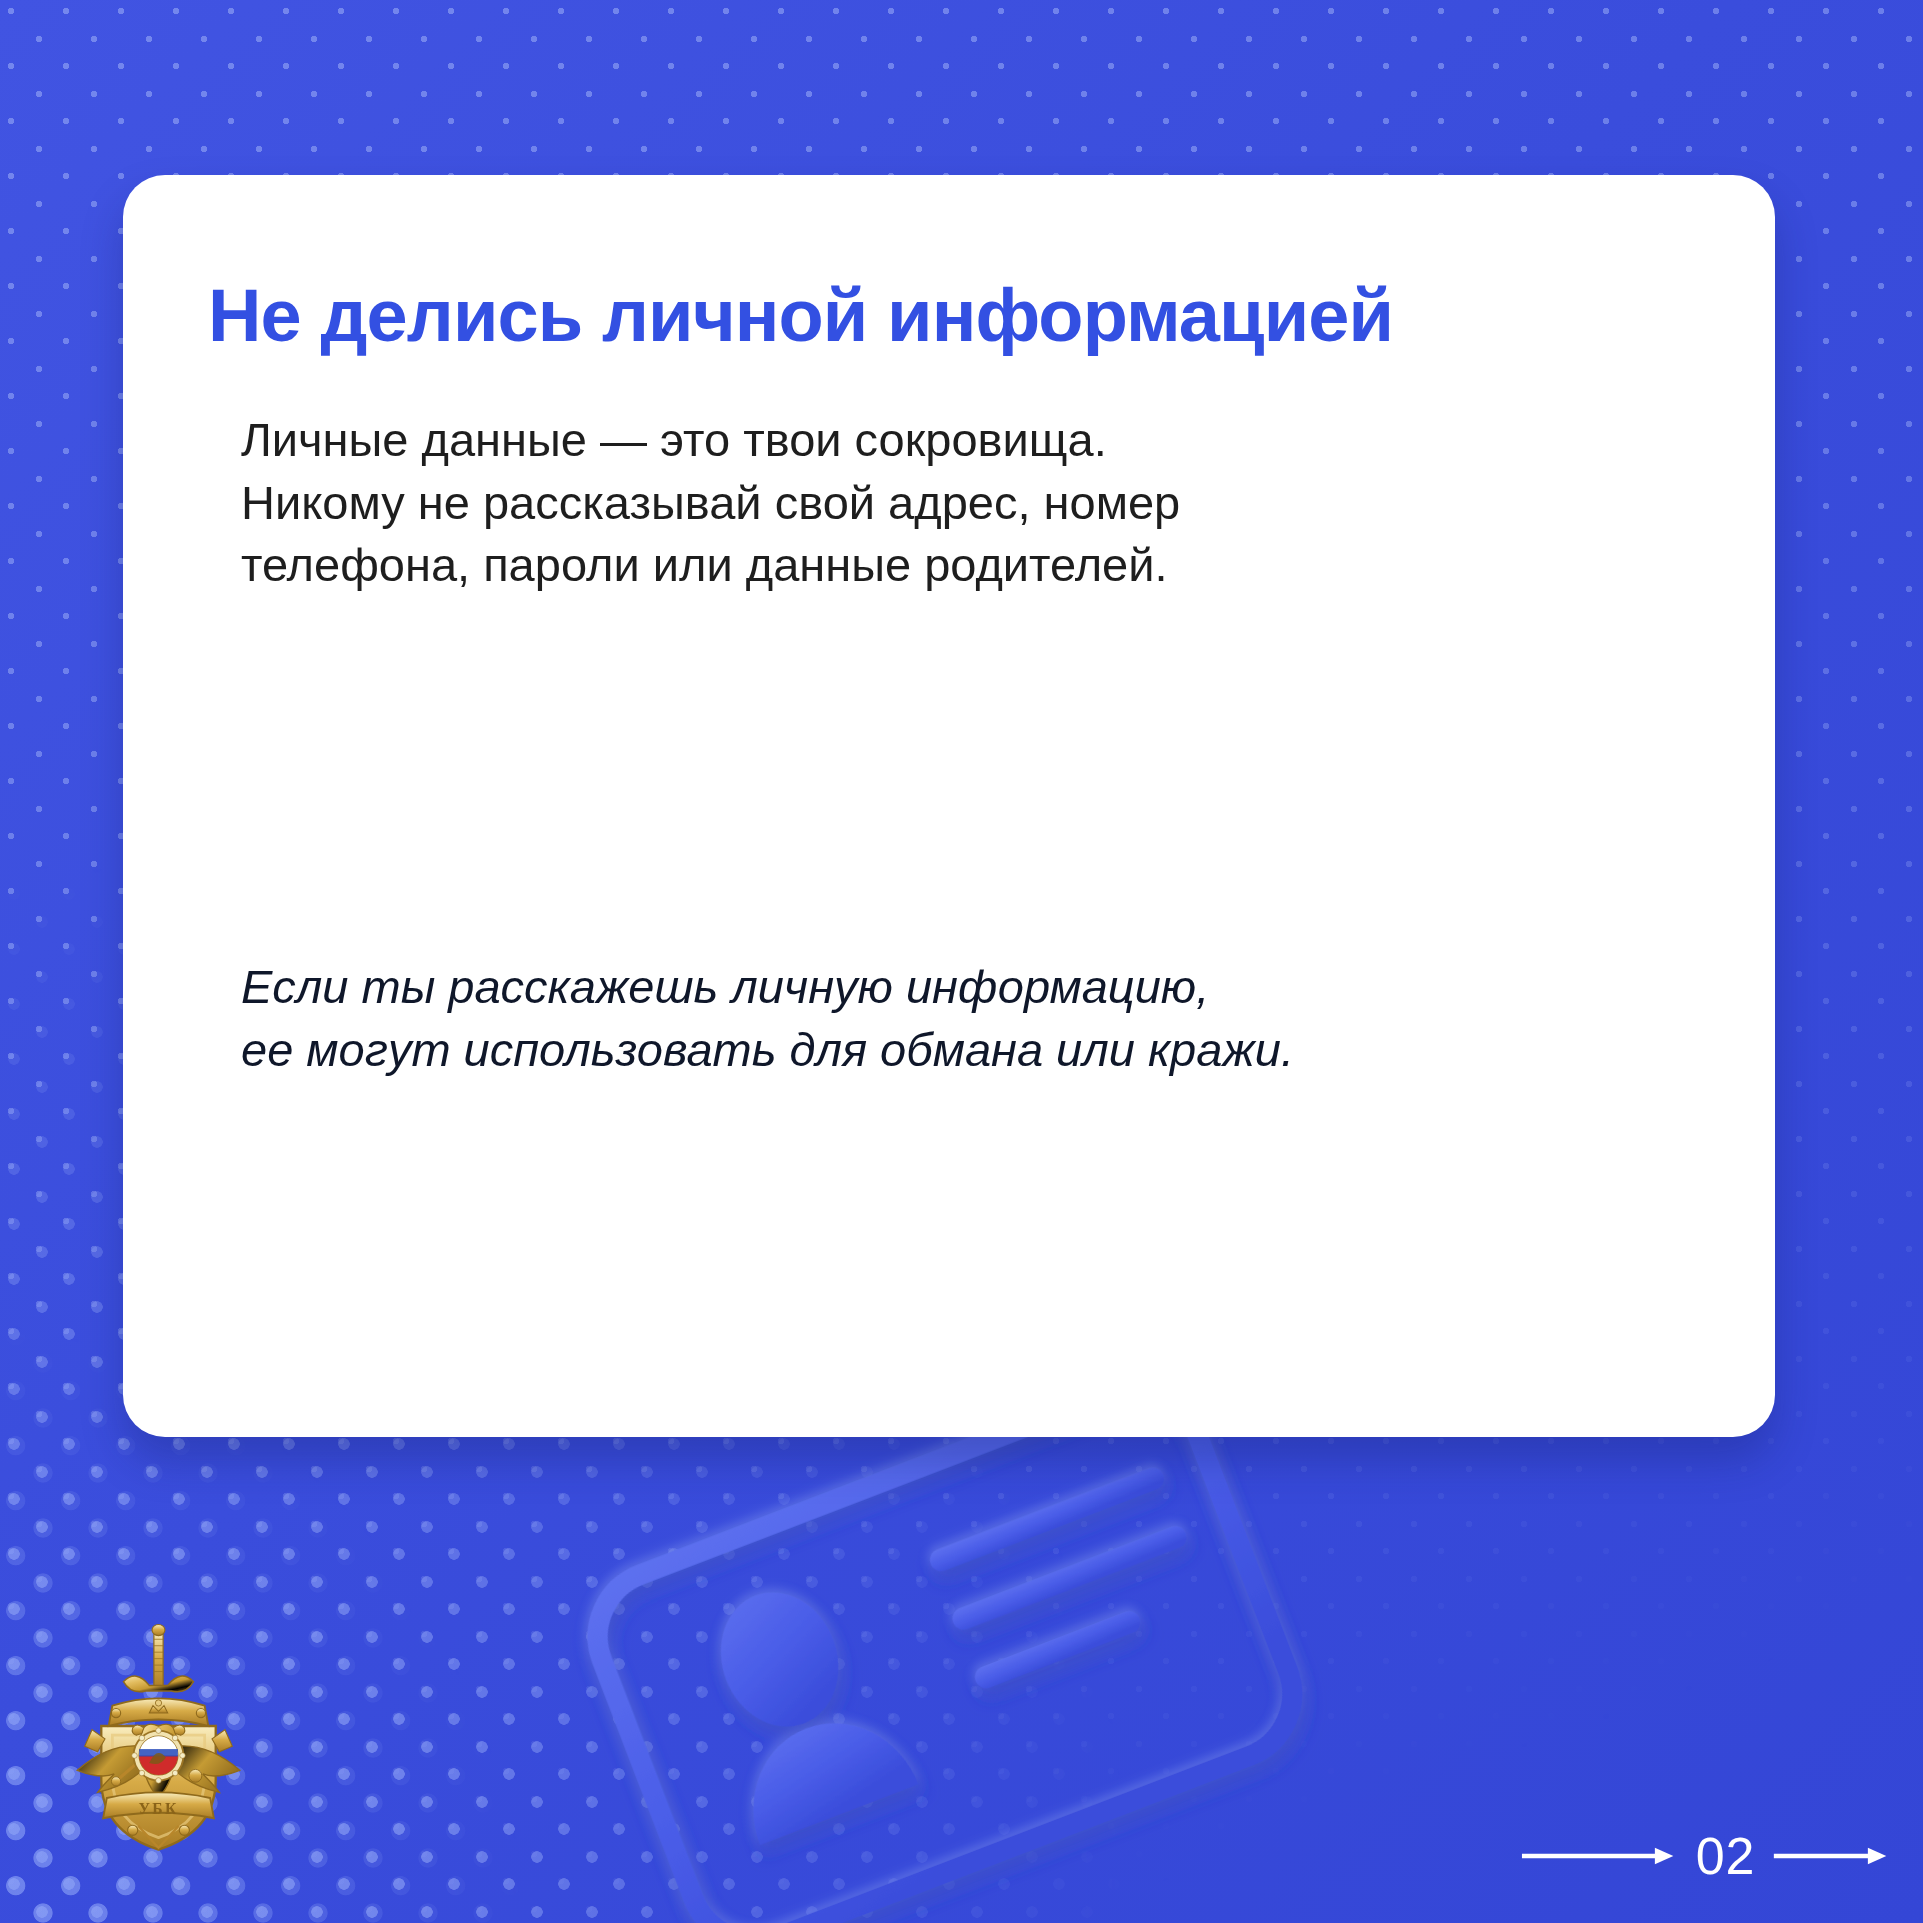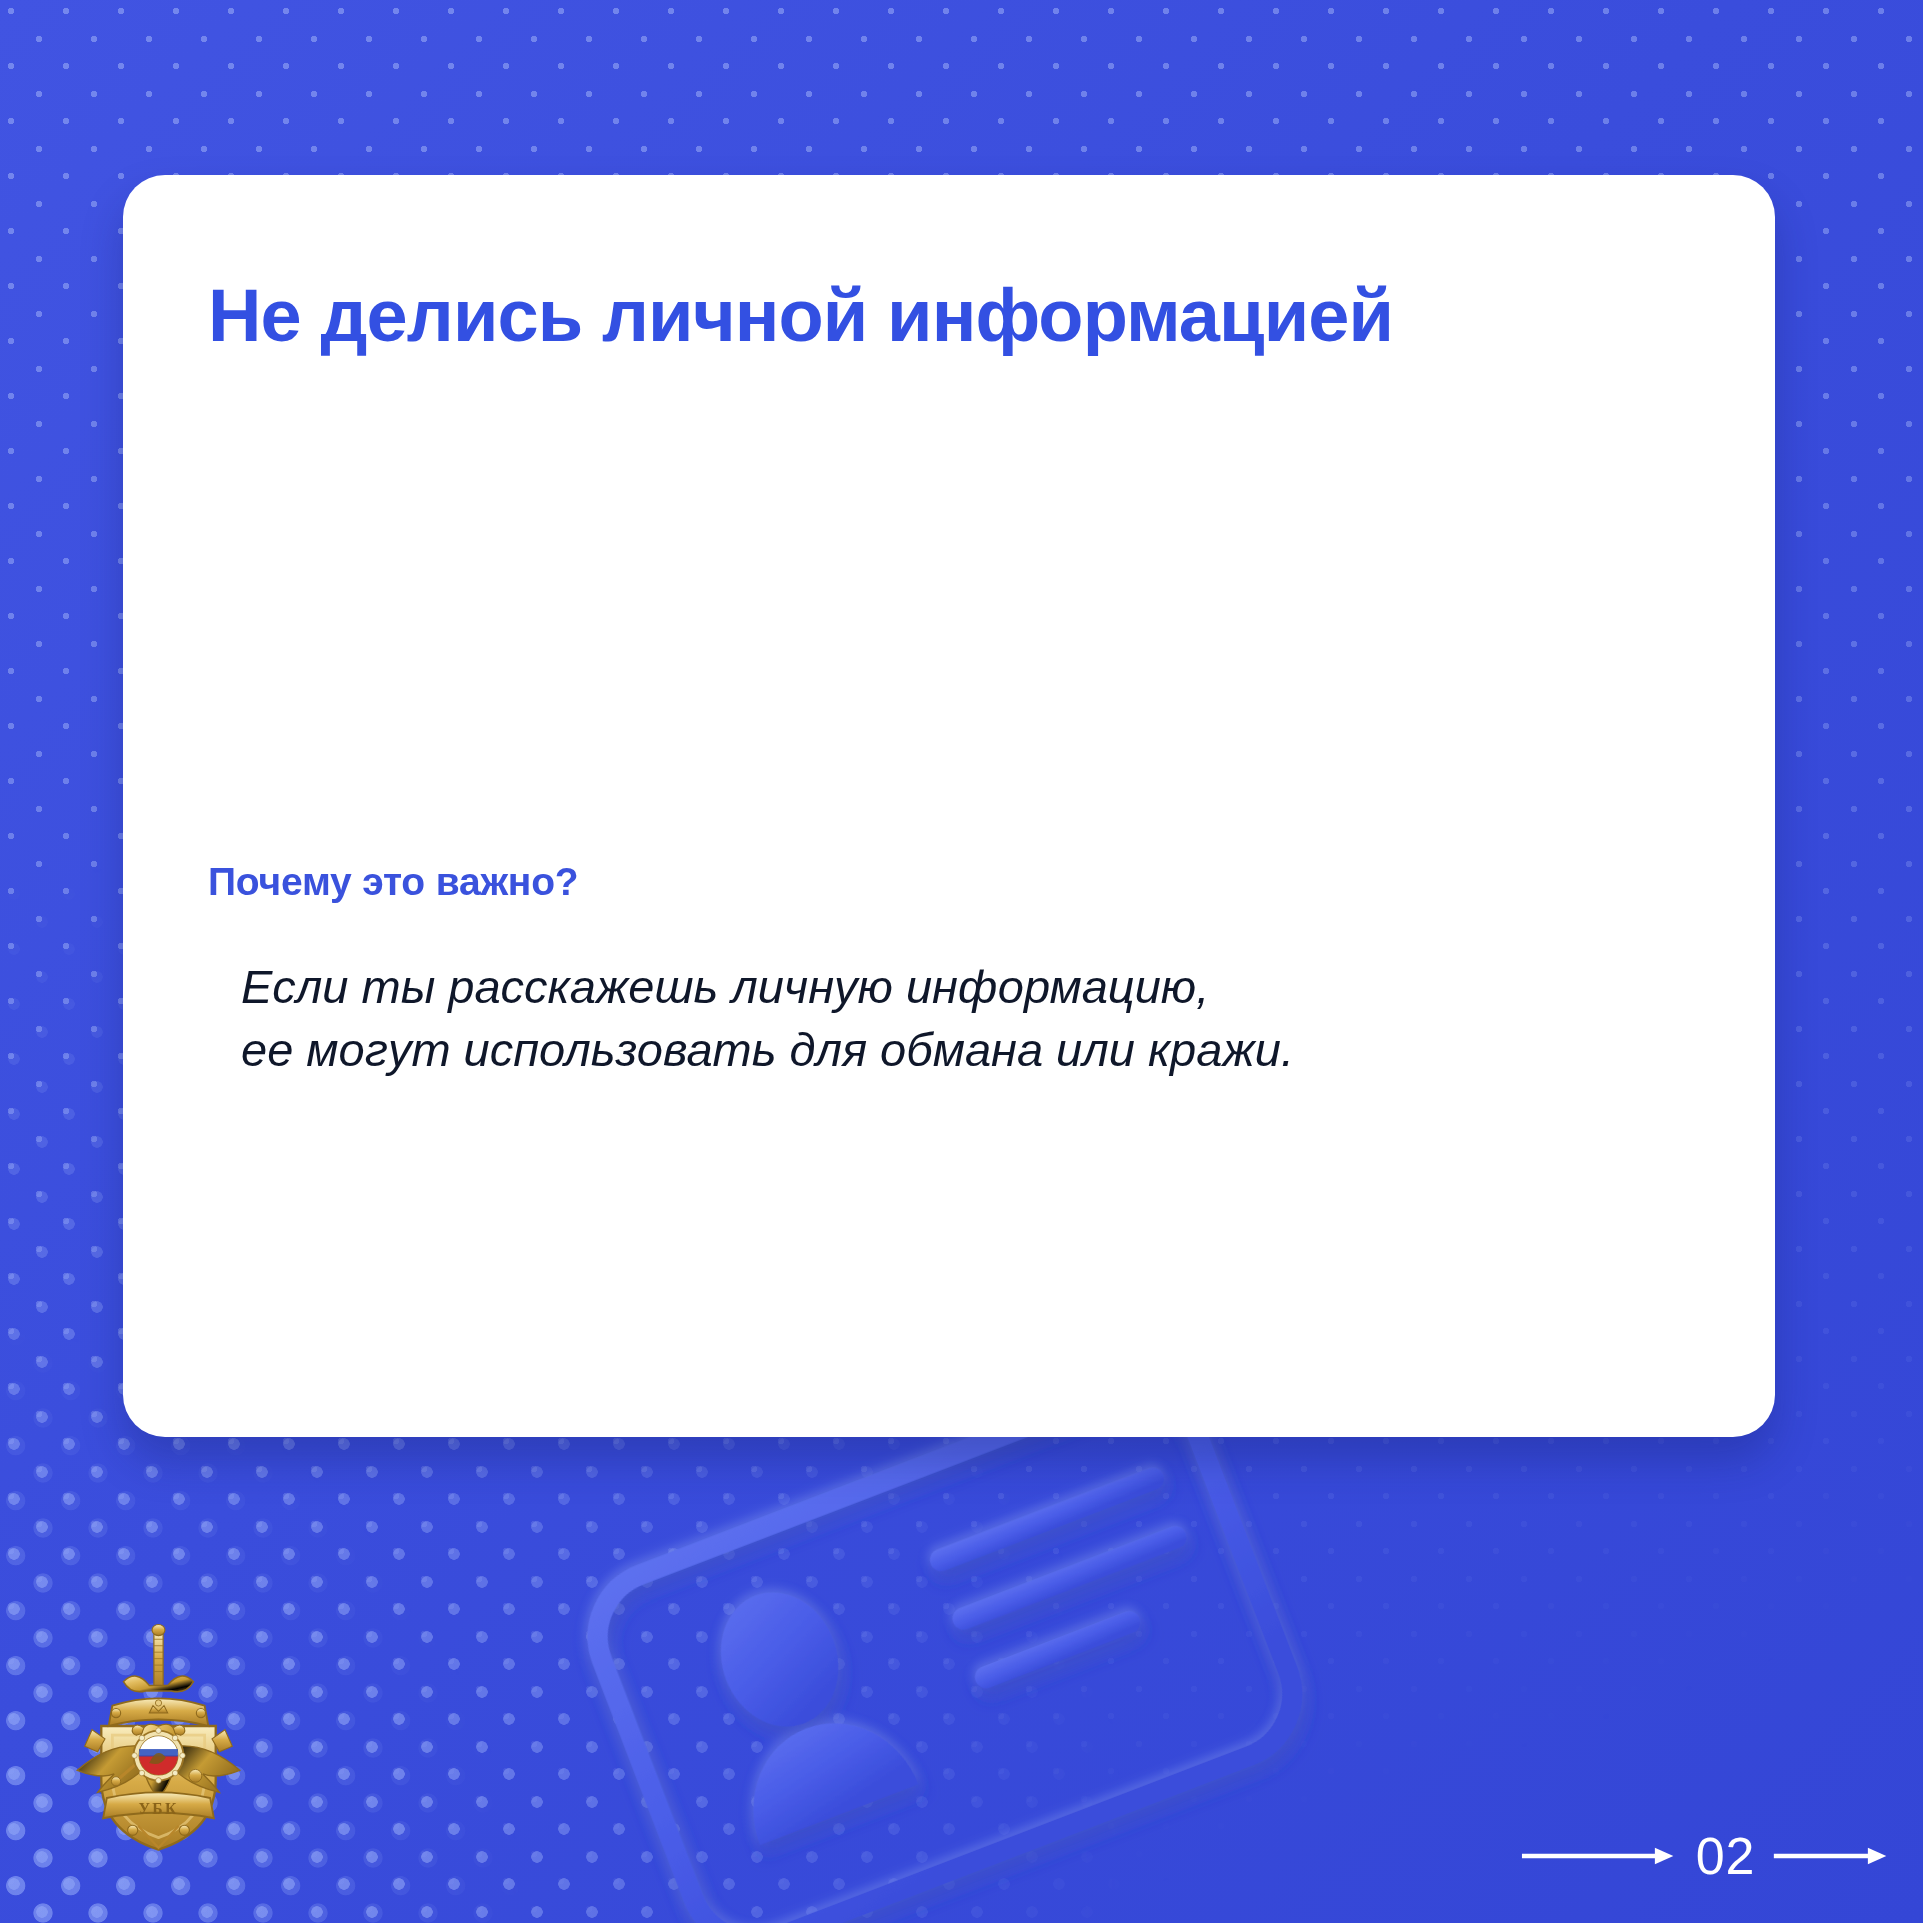--- a/index.html
+++ b/index.html
@@ -187,22 +187,24 @@
 
       <rect x="520" y="200" width="270" height="24" rx="12" fill="url(#lineGrad)"></rect>
       <rect x="520" y="268" width="270" height="24" rx="12" fill="url(#lineGrad)"></rect>
       <rect x="520" y="336" width="190" height="24" rx="12" fill="url(#lineGrad)"></rect>
     </g>
   </svg>
 
   <div class="card">
     <div class="card-title">Не делись личной информацией</div>
 
-
-    <div class="card-subhead">Почему это важно?</div>
+    <div class="card-body">Личные данные — это твои сокровища.
+Никому не рассказывай свой адрес, номер
+телефона, пароли или данные родителей.</div>
+
 
     <div class="card-body2">Если ты расскажешь личную информацию,
 ее могут использовать для обмана или кражи.</div>
   </div>
 
   <svg class="emblem" viewBox="0 0 220 262">
     <defs>
       <linearGradient id="gold" x1="0" y1="0" x2="1" y2="1">
         <stop offset="0%" stop-color="#f6e4a8"></stop>
         <stop offset="28%" stop-color="#e2bc5e"></stop>

